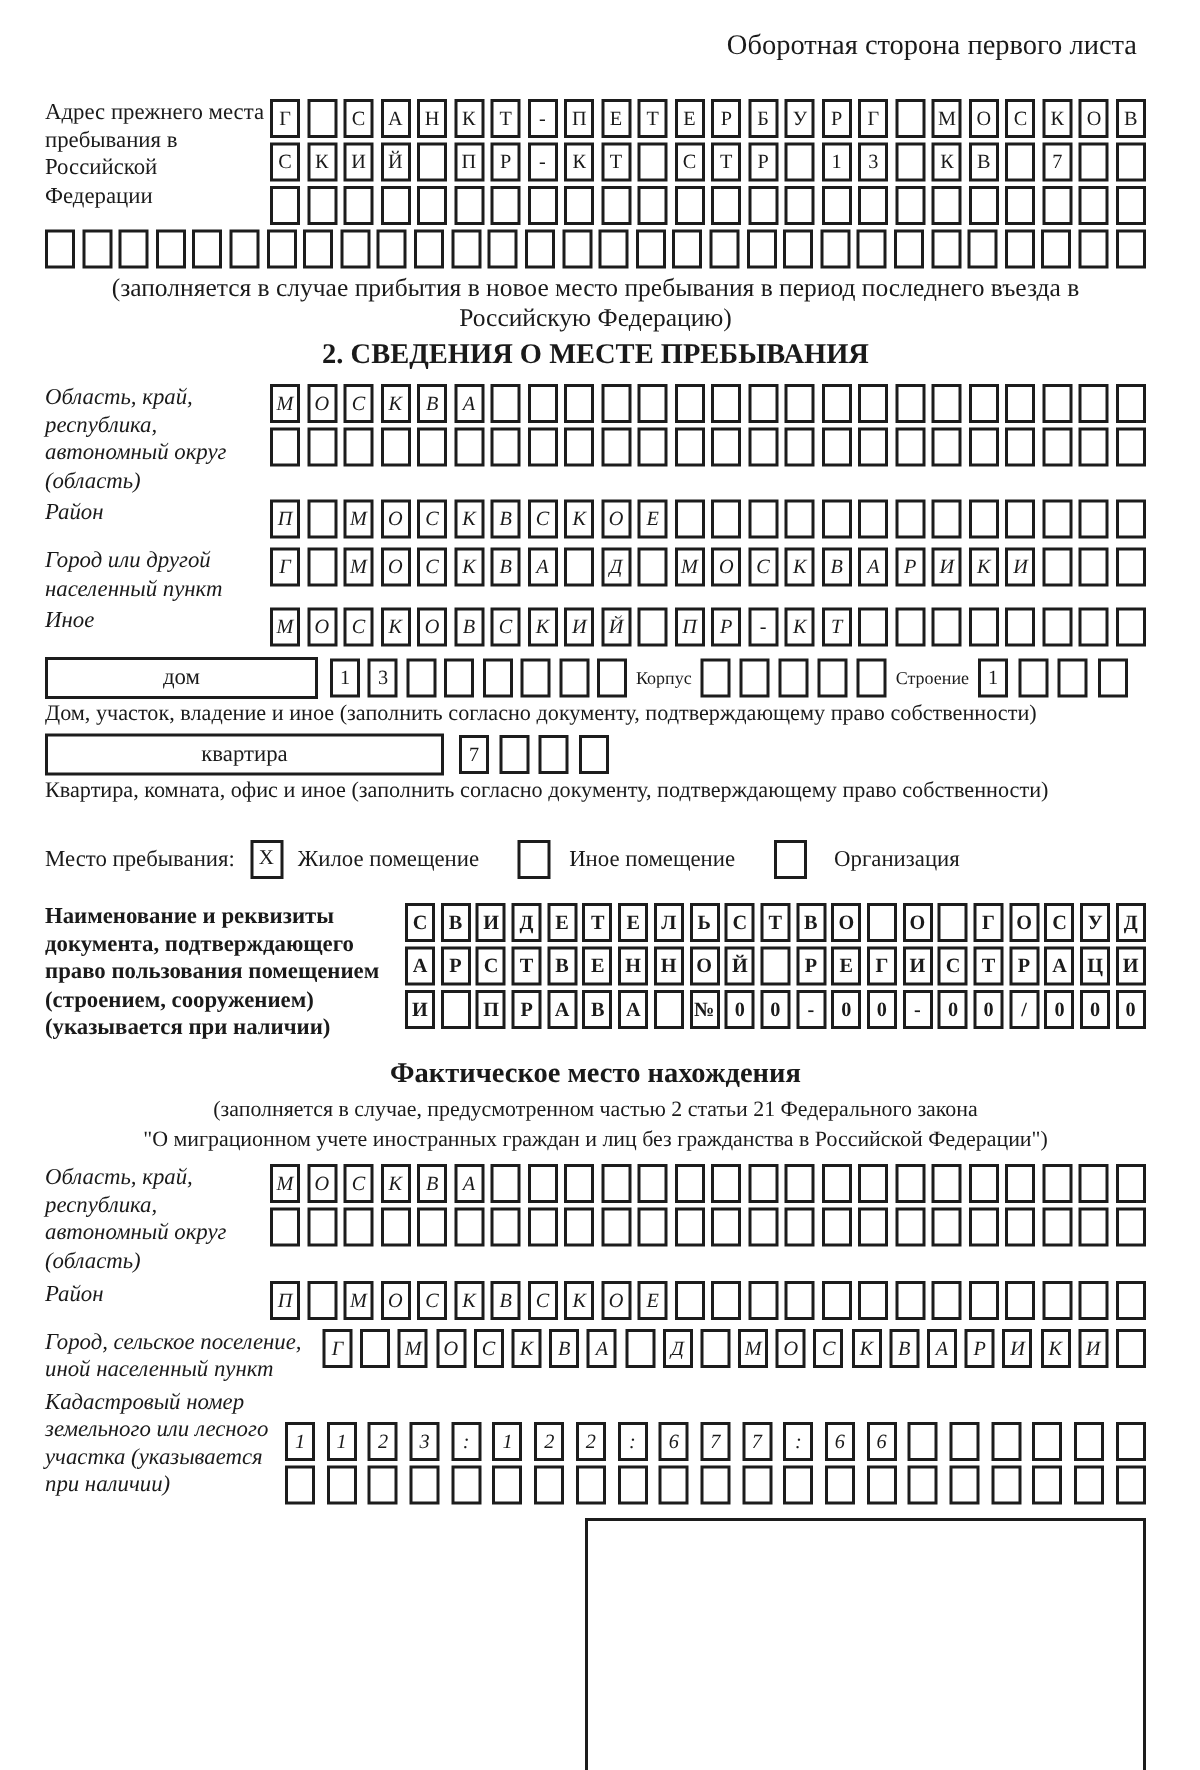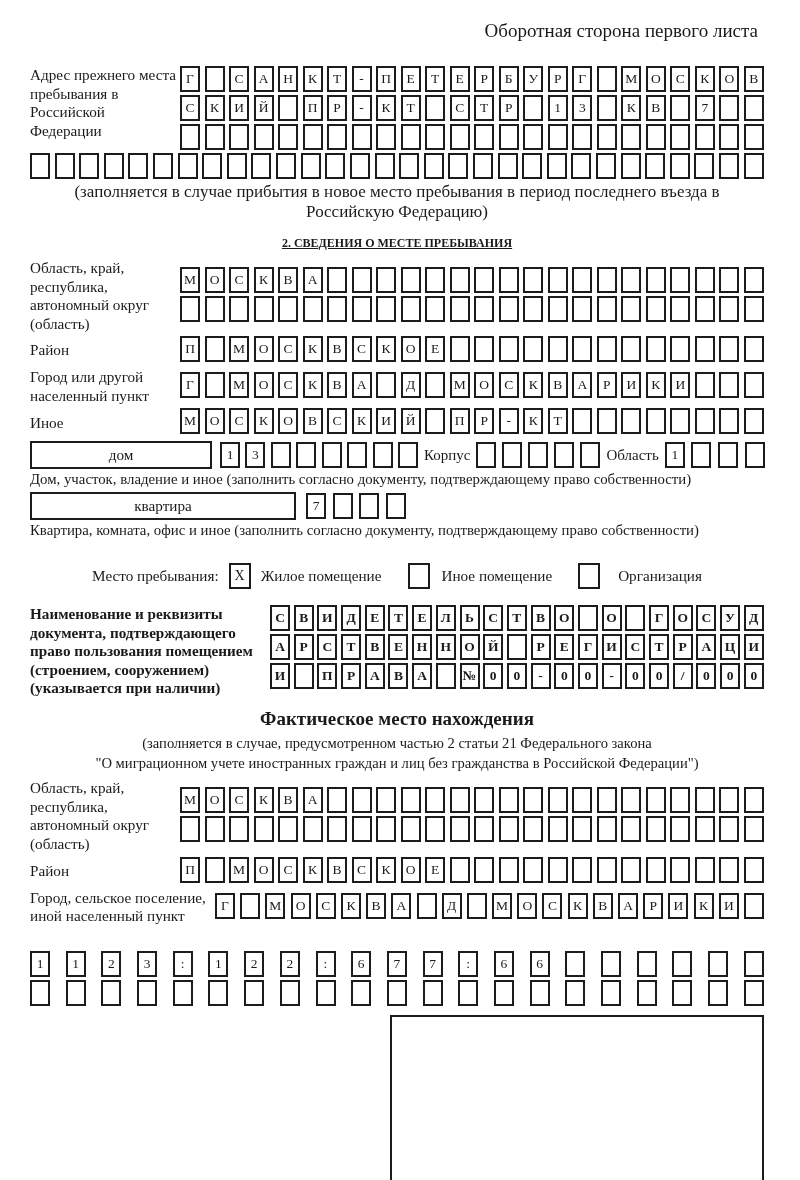--- a/index.html
+++ b/index.html
@@ -15,52 +15,52 @@
   .center{text-align:center;}
   .bold{font-weight:bold;}
   
   .cellrow{display:flex;justify-content:space-between;margin-bottom:3px;}
   .cell{
     box-sizing:border-box;width:20px;height:26px;border:2px solid #1c1c1c;
     display:flex;align-items:center;justify-content:center;
     font-size:13.5px;background:#fff;flex:none;
   }
   
-  .fline{display:flex;align-items:center;margin-bottom:3px;}
+  .fline{display:flex;align-items:flex-start;margin-bottom:3px;font-style:italic;}
   .flabel{flex:none;}
   .fcells{flex:1;min-width:0;}
   .w150{width:150px;}
   .w185{width:185px;}
   .w160{width:160px;}
   .stack3{display:flex;flex-direction:column;}
   
   .sect1{margin-top:24px;display:flex;}
   .sect1 .flabel{width:150px;}
   .rowwide{margin-top:0px;}
   .note1{margin-top:2px;}
-  .title2{margin-top:14px;font-size:12px;text-decoration:underline;}
+  .title2{margin-top:4px;font-size:19px;}
   .formarea{margin-top:8px;}
   
   .houserow{display:flex;align-items:stretch;margin:4px 0 2px 0;}
   .labelbox{
     box-sizing:border-box;border:2px solid #1c1c1c;height:28px;
     display:flex;align-items:center;justify-content:center;
     font-size:15.2px;flex:none;background:#fff;
   }
   .hbox{width:182px;}
   .abox{width:266px;}
-  .midlbl{font-size:15px;align-self:center;flex:none;padding:0 6px;}
+  .midlbl{font-size:12px;align-self:center;flex:none;padding:0 6px;}
   .cellgrp{display:flex;justify-content:space-between;flex:none;align-self:center;}
   .g8{width:198px;margin-left:8px;}
   .g5{width:124px;}
   .g4{width:100px;}
   .g4a{width:100px;margin-left:10px;}
   .capline{font-size:14.8px;margin:2px 0 4px 0;}
   
-  .ptrow{display:flex;align-items:center;margin-top:24px;font-size:15.2px;justify-content:center;}
+  .ptrow{display:flex;align-items:center;margin-top:24px;font-size:15.2px;}
   .chk{
     box-sizing:border-box;width:22px;height:26px;border:2px solid #1c1c1c;
     display:flex;align-items:center;justify-content:center;font-size:14px;flex:none;
   }
   .ptnote{font-size:14.8px;margin:2px 0 8px 186px;}
   
   .docline{display:flex;align-items:flex-start;margin-top:16px;font-weight:bold;}
   .docline .flabel{width:240px;}
   
   .facttitle{margin-top:10px;font-size:19px;}
@@ -366,21 +366,21 @@
           <span class="cell"></span>
         </div>
       <div class="midlbl">Корпус</div>
       <div class="cellgrp g5">
           <span class="cell"></span>
           <span class="cell"></span>
           <span class="cell"></span>
           <span class="cell"></span>
           <span class="cell"></span>
         </div>
-      <div class="midlbl">Область</div>
+      <div class="midlbl">Строение</div>
       <div class="cellgrp g4">
           <span class="cell">1</span>
           <span class="cell"></span>
           <span class="cell"></span>
           <span class="cell"></span>
         </div>
     </div>
     <div class="capline">Дом, участок, владение и иное (заполнить согласно документу, подтверждающему право собственности)</div>
 
     <div class="houserow">
@@ -598,20 +598,21 @@
             <span class="cell">А</span>
             <span class="cell">Р</span>
             <span class="cell">И</span>
             <span class="cell">К</span>
             <span class="cell">И</span>
             <span class="cell"></span>
           </div>
       </div>
     </div>
     <div class="fline">
+      <div class="flabel w160 lbl">Кадастровый номер земельного или лесного участка (указывается при наличии)</div>
       <div class="fcells" style="padding-top:22px;">
         <div class="cellrow">
             <span class="cell">1</span>
             <span class="cell">1</span>
             <span class="cell">2</span>
             <span class="cell">3</span>
             <span class="cell">:</span>
             <span class="cell">1</span>
             <span class="cell">2</span>
             <span class="cell">2</span>

